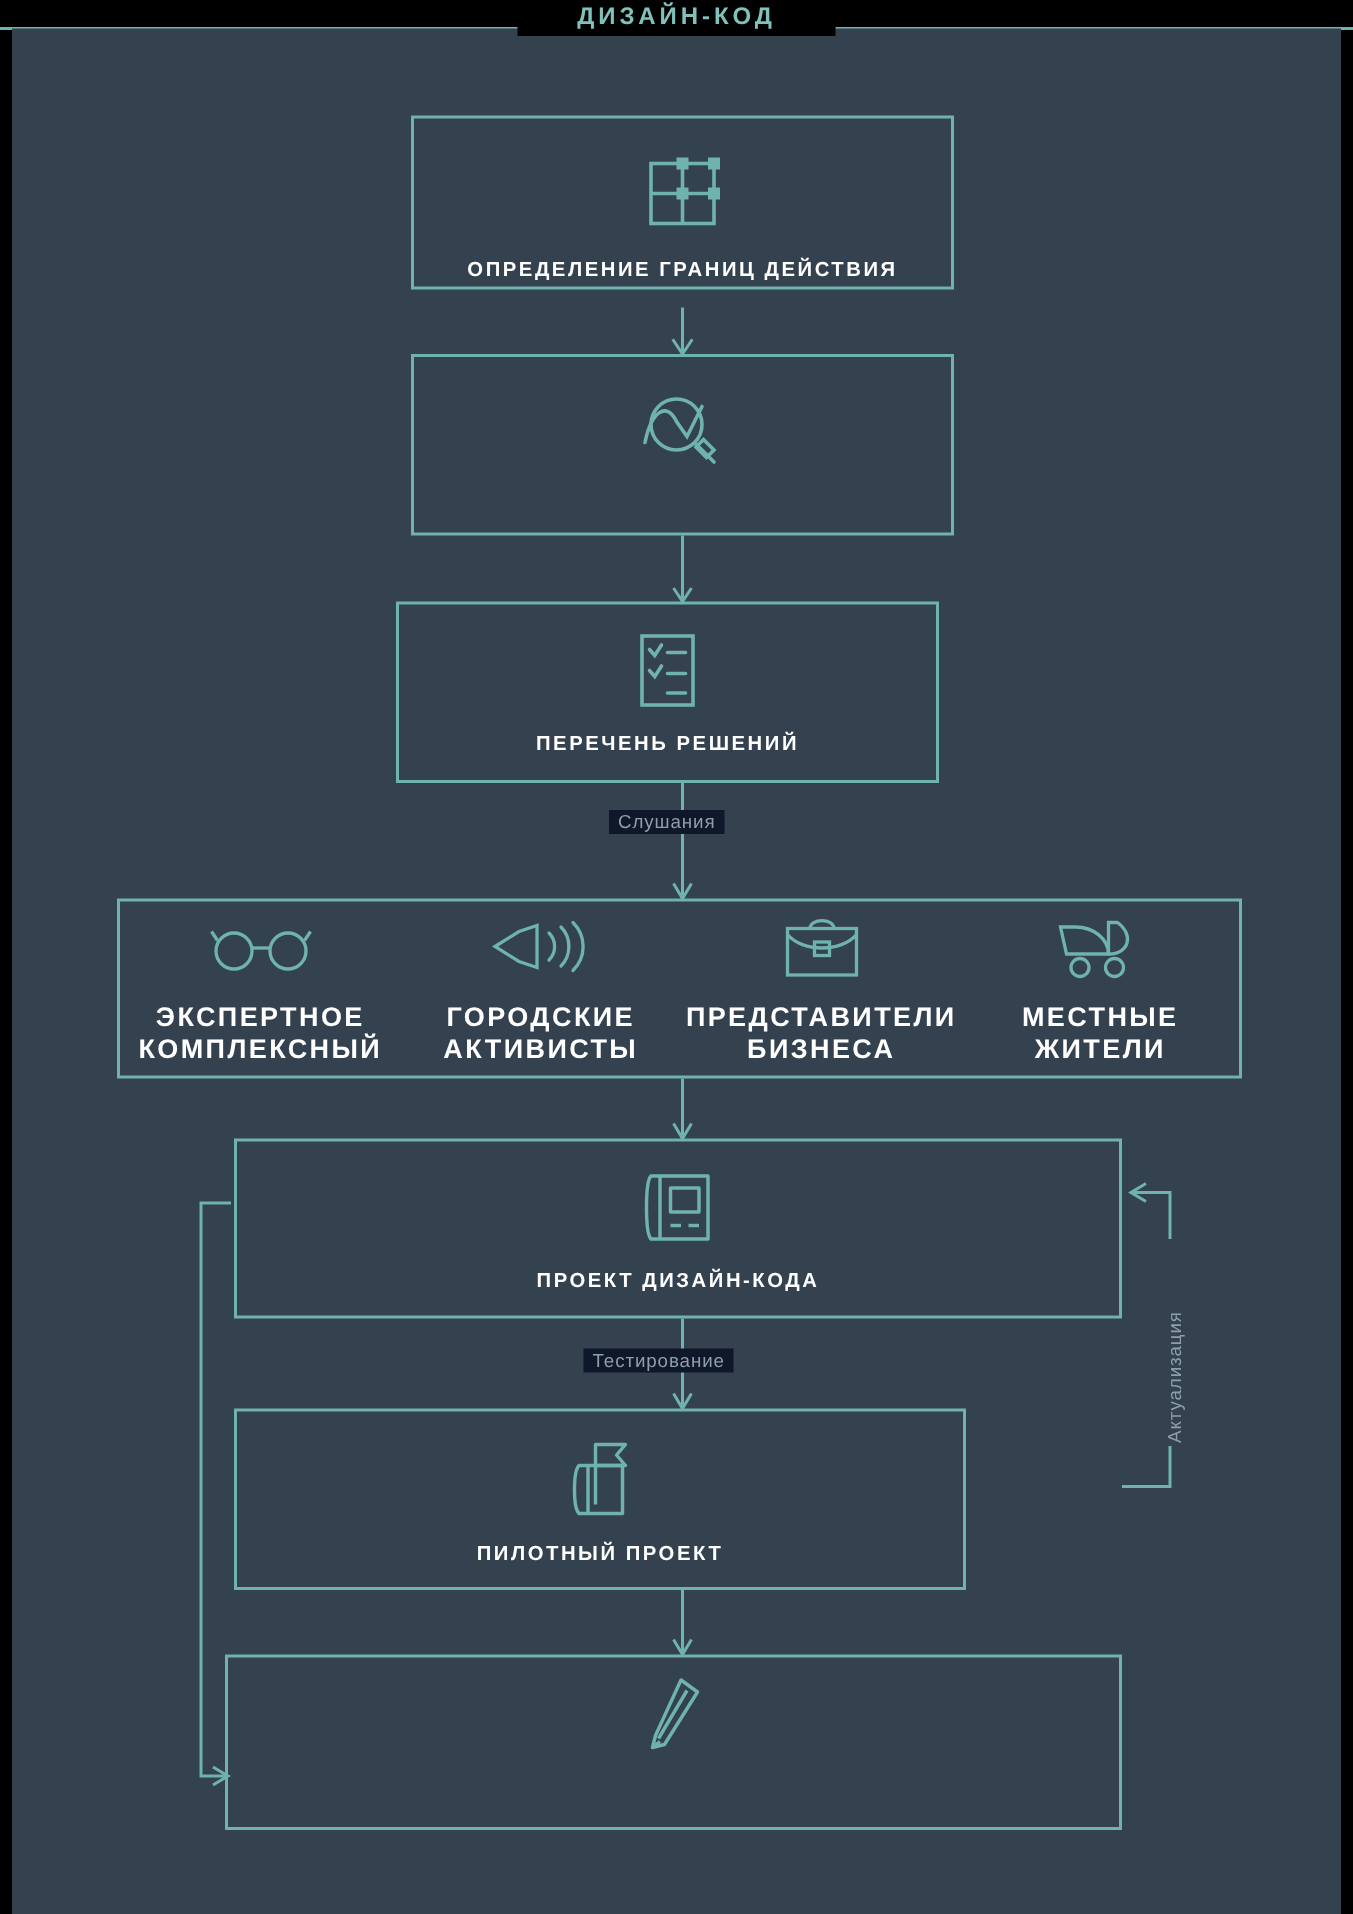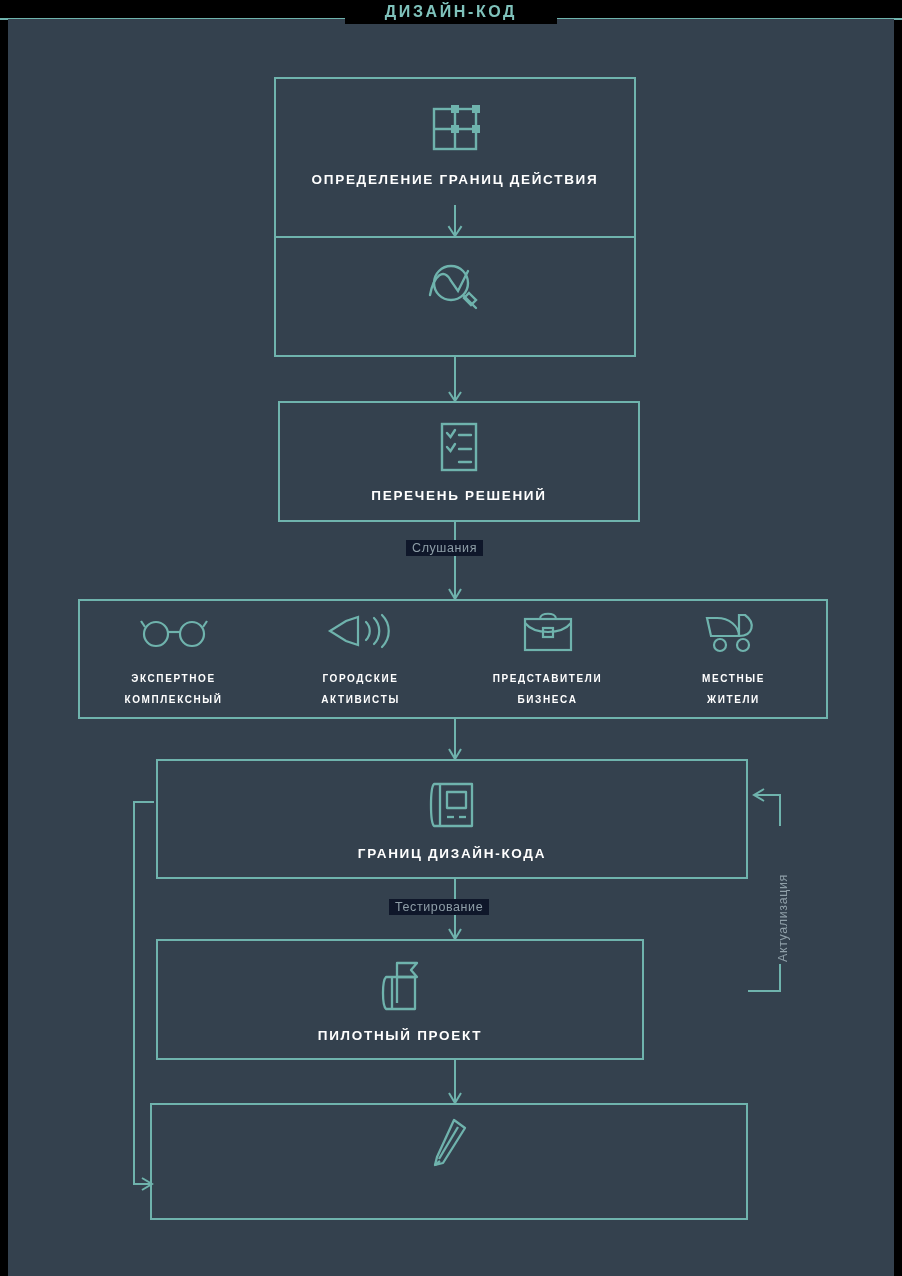--- a/index.html
+++ b/index.html
@@ -97,21 +97,21 @@
     flex-direction: column;
     align-items: center;
     justify-content: center;
   }
   .stake-icon { height: 46px; display:flex; align-items:center; justify-content:center; }
   .stake-label {
     margin-top: 14px;
     text-align: center;
     color: #ffffff;
     font-weight: bold;
-    font-size: 10px;
+    font-size: 18px;
     letter-spacing: 1.6px;
     line-height: 21px;
     font-family: "Liberation Sans", sans-serif;
   }
   .conn-label {
     position: absolute;
     color: #8f9fa8;
     font-size: 12.5px;
     letter-spacing: 0.6px;
     background: #0f172a;
@@ -171,21 +171,21 @@
         <path d="M 134 1159 L 144 1165 L 134 1171"></path>
       </g>
     </svg>
 
     <div class="conn-label" style="left:398px; top:521px;">Слушания</div>
 
     <div class="conn-label" style="left:381px; top:880px;">Тестирование</div>
 
     <div class="vert-label" style="left:764px; top:807px; height:134px;">Актуализация</div>
 
-    <div class="node" style="left:266px; top:58px; width:362px; height:161px;padding-left:36px;">
+    <div class="node" style="left:266px; top:58px; width:362px; height:116px;padding-left:36px;">
       <div class="node-icon" style="top:24px; height:52px;">
         <svg width="54" height="52" viewBox="0 0 54 52">
           <g stroke="#6fb3ad" stroke-width="2.4" fill="none">
             <rect x="6" y="6" width="42" height="40"></rect>
             <line x1="27" y1="6" x2="27" y2="46"></line>
             <line x1="6" y1="26" x2="48" y2="26"></line>
           </g>
           <g fill="#6fb3ad">
             <rect x="23" y="2" width="8" height="8"></rect>
             <rect x="44" y="2" width="8" height="8"></rect>
@@ -203,21 +203,21 @@
           <g stroke="#6fb3ad" stroke-width="2.4" fill="none" stroke-linecap="round">
             <circle cx="27" cy="26" r="17"></circle>
             <line x1="39.5" y1="38.5" x2="52" y2="51"></line>
             <path d="M 45 36 L 52 43 L 47 48 L 40 41 Z"></path>
             <path d="M 6 38 C 10 18, 20 10, 27 24 L 34 34 L 44 14"></path>
           </g>
         </svg>
       </div>
     </div>
 
-    <div class="node" style="left:270px; top:382px; width:362px; height:121px;">
+    <div class="node" style="left:256px; top:382px; width:362px; height:121px;">
       <div class="node-icon" style="top:18px; height:54px;">
         <svg width="44" height="54" viewBox="0 0 44 54">
           <g stroke="#6fb3ad" stroke-width="2.4" fill="none" stroke-linecap="round">
             <rect x="5" y="3" width="34" height="46"></rect>
             <polyline points="10,12 13.5,16 18,9"></polyline>
             <line x1="22" y1="14" x2="34" y2="14"></line>
             <polyline points="10,26 13.5,30 18,23"></polyline>
             <line x1="22" y1="28" x2="34" y2="28"></line>
             <line x1="22" y1="41" x2="34" y2="41"></line>
           </g>
@@ -303,21 +303,21 @@
         <svg width="56" height="52" viewBox="0 0 56 52">
           <g stroke="#6fb3ad" stroke-width="2.3" fill="none" stroke-linejoin="round">
             <path d="M 10 4 L 48 4 L 48 46 L 10 46 C 6 42, 6 8, 10 4 Z"></path>
             <line x1="16" y1="4" x2="16" y2="46"></line>
             <rect x="23" y="12" width="19" height="16"></rect>
             <line x1="23" y1="37" x2="30" y2="37"></line>
             <line x1="35" y1="37" x2="42" y2="37"></line>
           </g>
         </svg>
       </div>
-      <div class="node-label" style="top:82px;">ГРАНИЦ ДИЗАЙН-КОДА</div>
+      <div class="node-label" style="top:82px;">ПРОЕКТ ДИЗАЙН-КОДА</div>
     </div>
 
     <div class="node" style="left:148px; top:920px; width:488px; height:121px;">
       <div class="node-icon" style="top:18px; height:56px;">
         <svg width="50" height="56" viewBox="0 0 50 56">
           <g stroke="#6fb3ad" stroke-width="2.3" fill="none" stroke-linejoin="round">
             <path d="M 11 18 L 40 18 L 40 50 L 11 50 C 7 46, 7 22, 11 18 Z"></path>
             <line x1="17" y1="18" x2="17" y2="50"></line>
             <path d="M 22 44 L 22 4 L 42 4 L 36 11 L 42 18 L 22 18"></path>
           </g>

